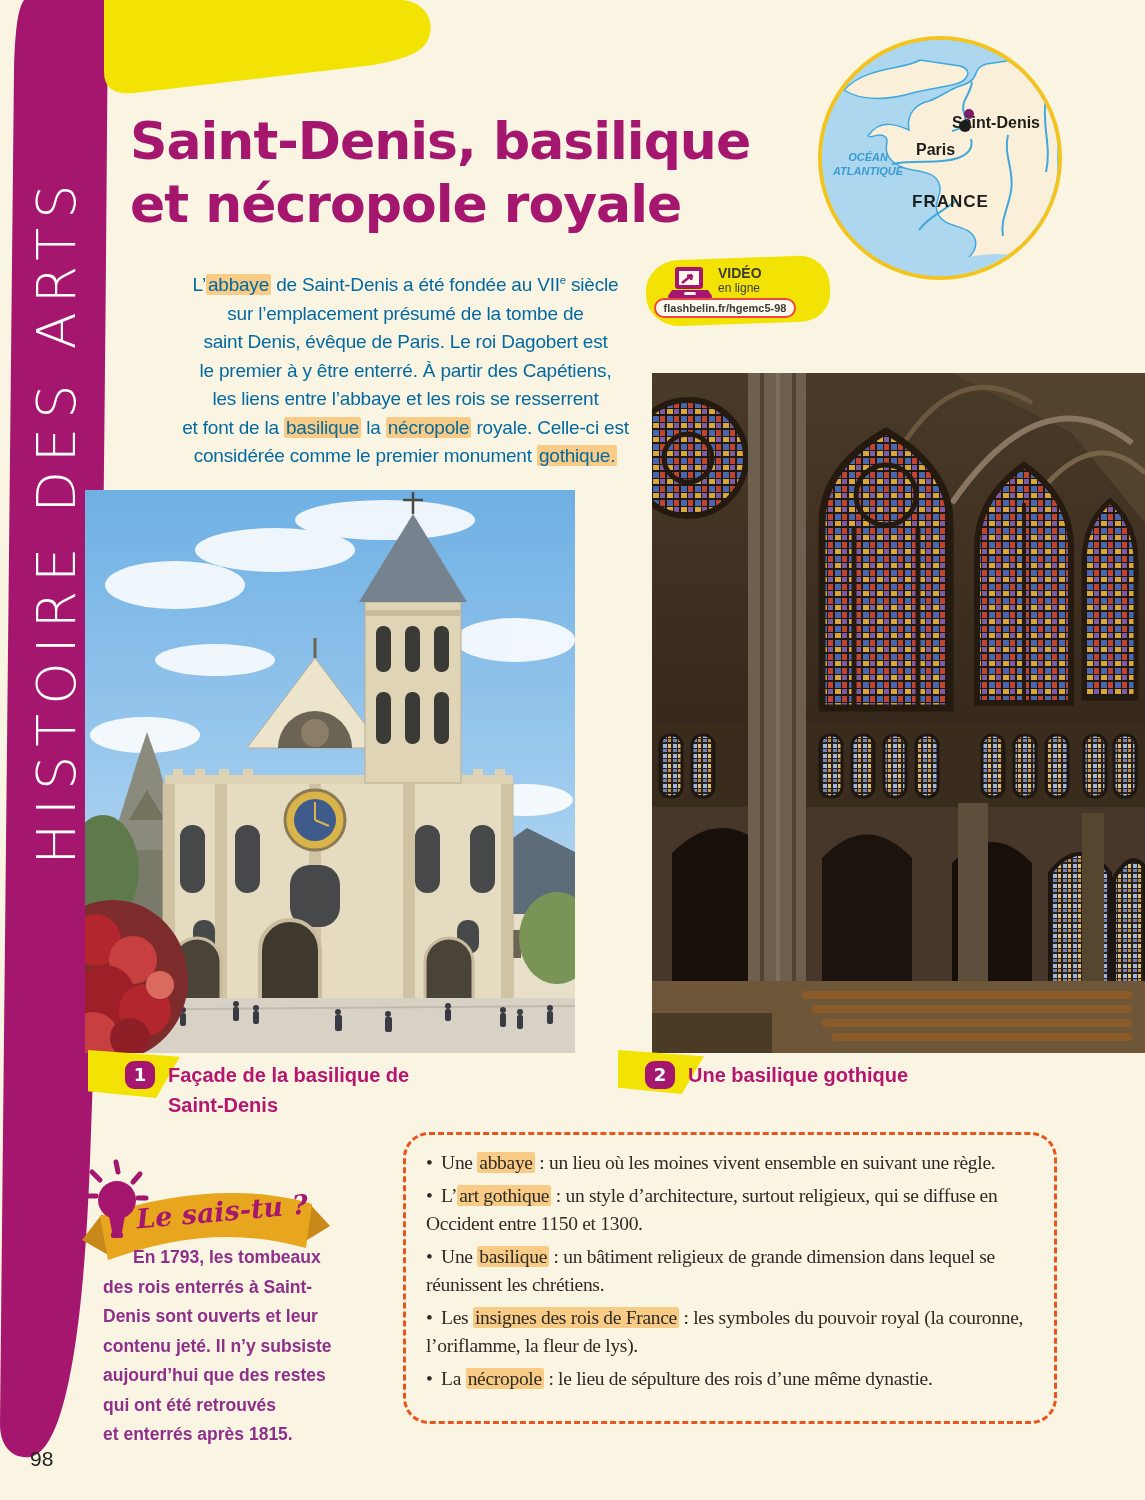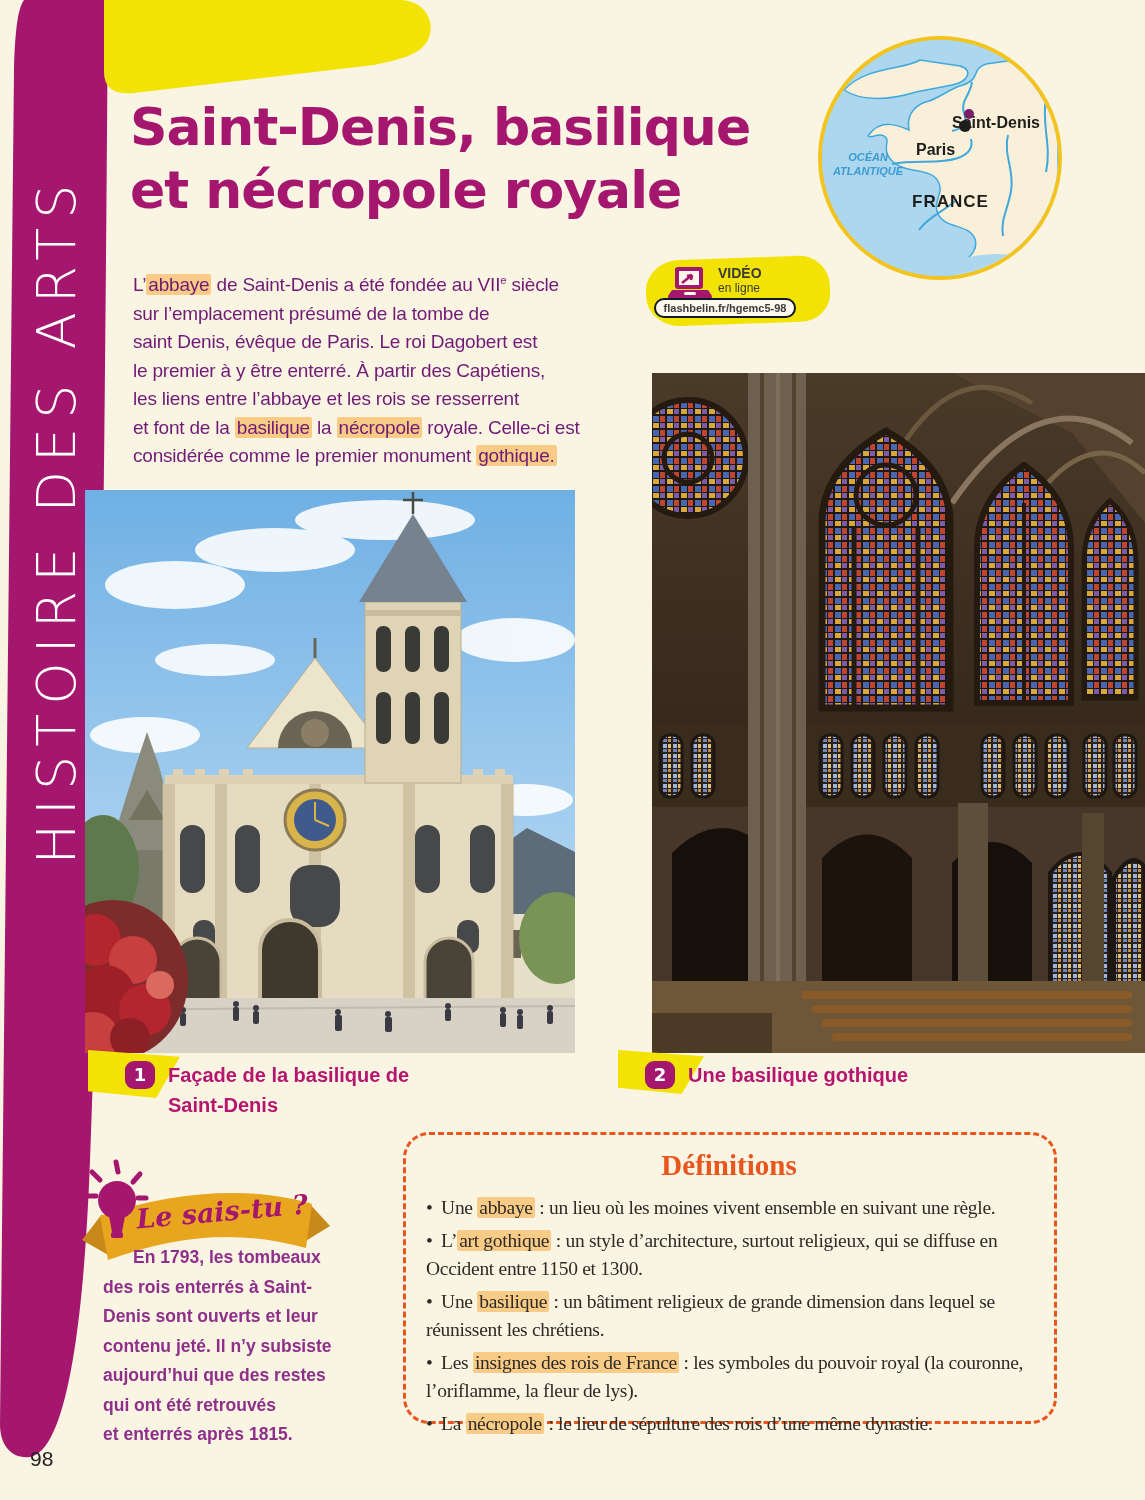--- a/index.html
+++ b/index.html
@@ -17,52 +17,52 @@
     left:57px; top:520px; width:1010px; height:60px;
     transform:translate(-50%,-50%) rotate(-90deg);
     color:#fff; font-size:54px; font-weight:300; letter-spacing:9px;
     text-align:center; line-height:60px; white-space:nowrap;
     font-family:"DejaVu Sans", sans-serif;
   }
 
   
   #top-blob { left:104px; top:0; width:332px; height:96px; }
   #page-title {
-    left:130px; top:96px; color:#A5176E; font-weight:bold;
+    left:130px; top:110px; color:#A5176E; font-weight:bold;
     font-family:"DejaVu Sans", sans-serif;
     font-size:52px; line-height:63px; letter-spacing:-1px;
   }
 
   
   #map { left:818px; top:36px; width:244px; height:244px; border-radius:50%;
          border:4px solid #F2C41D; overflow:hidden; background:#ACD7EE; }
   .map-label { position:absolute; color:#1d1d1b; font-weight:bold;margin-top:24px; }
   #map-label-stdenis { left:130px; top:50px; font-size:16px; }
   #map-label-paris   { left:94px;  top:77px; font-size:16px; }
   #map-label-france  { left:90px;  top:128px; font-size:17px; letter-spacing:1px; font-weight:bold;text-align:center; }
   #map-label-ocean   { left:2px; top:110px; width:88px; text-align:center;
                        font-size:11px; font-style:italic; color:#3D9BD1; font-weight:bold; line-height:14px; }
 
   
   #intro {
     left:133px; top:266px; width:545px;
-    font-size:19px; line-height:28.5px; color:#701a75; letter-spacing:-0.2px;
+    font-size:19px; line-height:28.5px; color:#0369a1; letter-spacing:-0.2px;text-align:center;
   }
   .hl { background:#F8CC86; padding:0 2px; border-radius:2px; }
   sup { font-size:60%; vertical-align:super; }
 
   
   #video-blob { left:646px; top:258px; width:184px; height:66px; background:#F3E304;
                 border-radius:34px 30px 30px 34px / 30px 30px 28px 30px; transform:rotate(-2deg); }
   #video-icon { left:668px; top:266px; width:44px; height:36px; }
   #video-title { left:718px; top:266px; font-size:14px; font-weight:bold; color:#3B3B3B; line-height:15px; }
   #video-sub   { left:718px; top:281px; font-size:12px; font-weight:normal; color:#3B3B3B; }
   #video-link  {
     left:654px; top:298px; width:142px; height:20px; background:#FDF8EC;
-    border:2px solid #0f172a; border-radius:11px; text-align:center;
+    border:2px solid #ef4444; border-radius:11px; text-align:center;
     font-size:11px; font-weight:bold; color:#3B3B3B; line-height:16px;
   }
 
   
   #photo-facade   { left:85px;  top:490px; width:490px; height:563px; }
   #photo-interior { left:652px; top:373px; width:493px; height:680px; }
 
   
   .cap-blob { background:#F3E304; }
   #cap1-blob { left:88px;  top:1050px; width:92px; height:48px;
@@ -435,21 +435,20 @@
       <line x1="68" y1="40" x2="60" y2="40"></line>
     </g>
     <circle cx="39" cy="42" r="19" fill="#A5176E"></circle>
     <polygon points="31,58 47,58 44,74 34,74" fill="#A5176E"></polygon>
     <rect x="33" y="74" width="12" height="6" rx="2" fill="#A5176E"></rect>
   </svg>
   <div id="saistu-title" class="abs">Le sais-tu ?</div>
   <div id="saistu-text" class="abs"><span>En 1793, les tombeaux</span><br><span>des rois enterrés à Saint-</span><br><span>Denis sont ouverts et leur</span><br><span>contenu jeté. Il n’y subsiste</span><br><span>aujourd’hui que des restes</span><br><span>qui ont été retrouvés</span><br><span>et enterrés après 1815.</span></div>
 
   <div id="definitions" class="abs">
-    <div id="definitions-title">Définitions</div>
     <div id="definitions-list">
         <div class="def-item"><span class="bullet">• </span><span><span>Une </span><span class="hl">abbaye</span><span> : un lieu où les moines vivent ensemble en suivant une règle.</span></span></div>
         <div class="def-item"><span class="bullet">• </span><span><span>L’</span><span class="hl">art gothique</span><span> : un style d’architecture, surtout religieux, qui se diffuse en Occident entre 1150 et 1300.</span></span></div>
         <div class="def-item"><span class="bullet">• </span><span><span>Une </span><span class="hl">basilique</span><span> : un bâtiment religieux de grande dimension dans lequel se réunissent les chrétiens.</span></span></div>
         <div class="def-item"><span class="bullet">• </span><span><span>Les </span><span class="hl">insignes des rois de France</span><span> : les symboles du pouvoir royal (la couronne, l’oriflamme, la fleur de lys).</span></span></div>
         <div class="def-item"><span class="bullet">• </span><span><span>La </span><span class="hl">nécropole</span><span> : le lieu de sépulture des rois d’une même dynastie.</span></span></div>
       </div>
   </div>
 
   <div id="page-num" class="abs">98</div>

